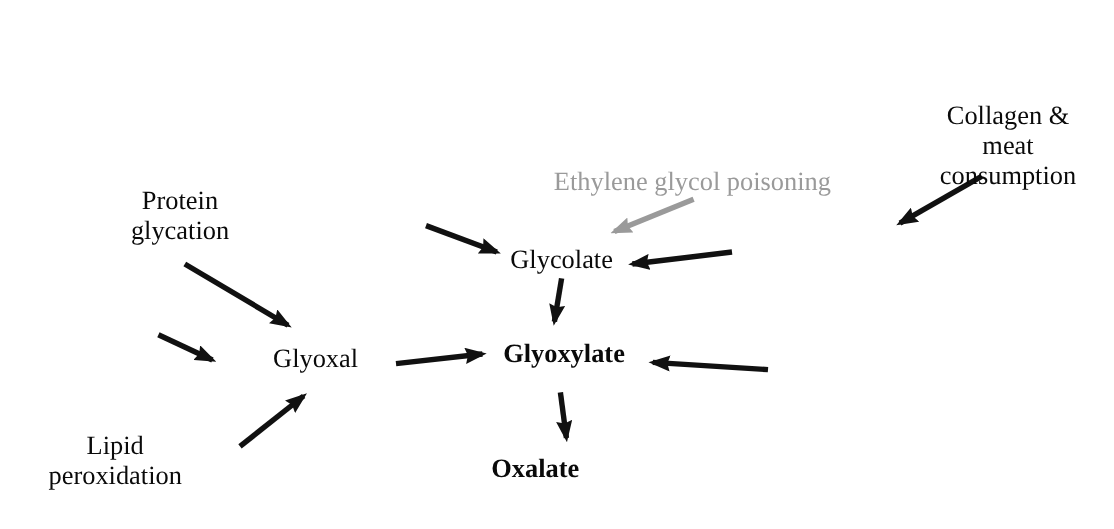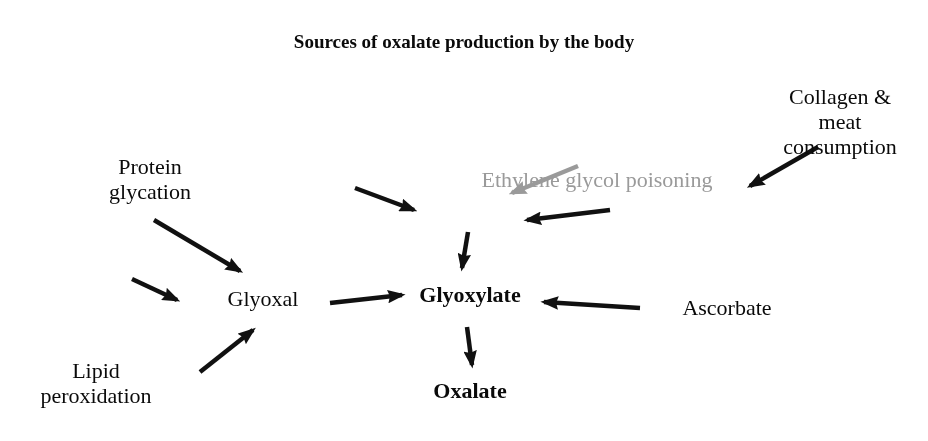--- a/index.html
+++ b/index.html
@@ -44,21 +44,20 @@
   }
   .edge-black { stroke: var(--arrow, #111111); }
   .edge-gray  { stroke: var(--gray, #9a9a9a); }
   .edge { stroke-width: 4.5; fill: none; stroke-linecap: butt; }
 </style>
 </head>
 <body>
 
 <div class="canvas">
 
-  <div class="title">Sources of oxalate production by the body</div>
 
   <svg class="arrows" xmlns="http://www.w3.org/2000/svg">
     <defs>
       <marker id="ah-black" viewBox="0 0 4 3" refX="3.2" refY="1.5" markerWidth="4" markerHeight="3" orient="auto" markerUnits="strokeWidth">
         <path d="M0,0 L4,1.5 L0,3 L0.5,1.5 z" fill="#111111"></path>
       </marker>
       <marker id="ah-gray" viewBox="0 0 4 3" refX="3.2" refY="1.5" markerWidth="4" markerHeight="3" orient="auto" markerUnits="strokeWidth">
         <path d="M0,0 L4,1.5 L0,3 L0.5,1.5 z" fill="#9a9a9a"></path>
       </marker>
     </defs>
@@ -71,23 +70,23 @@
     <line class="edge edge-gray" x1="578" y1="166" x2="512" y2="193" marker-end="url(#ah-gray)"></line>
     <line class="edge edge-black" x1="610" y1="210" x2="527" y2="220" marker-end="url(#ah-black)"></line>
     <line class="edge edge-black" x1="818" y1="147" x2="750" y2="186" marker-end="url(#ah-black)"></line>
     <line class="edge edge-black" x1="468" y1="232" x2="462" y2="268" marker-end="url(#ah-black)"></line>
     <line class="edge edge-black" x1="640" y1="308" x2="544" y2="302" marker-end="url(#ah-black)"></line>
     <line class="edge edge-black" x1="467" y1="327" x2="472" y2="365" marker-end="url(#ah-black)"></line>
   </svg>
 
   <div class="node" style="left:150px; top:179px;">Protein
 glycation</div>
-  <div class="node gray" style="left:597px; top:151px;margin-top:28px;">Ethylene glycol poisoning</div>
+  <div class="node gray" style="left:577px; top:151px;">Ethylene glycol poisoning</div>
   <div class="node" style="left:840px; top:121px;">Collagen &amp; meat
 consumption</div>
   <div class="node" style="left:263px; top:298px;text-align:center;">Glyoxal</div>
+  <div class="node" style="left:468px; top:216px;">Glycolate</div>
   <div class="node bold" style="left:470px; top:294px;">Glyoxylate</div>
   <div class="node" style="left:96px; top:383px;">Lipid
 peroxidation</div>
-  <div class="node" style="left:727px; top:307px;">Ascorbate</div>
-  <div class="node bold" style="left:470px; top:390px;text-align:center;">Oxalate</div>
+  <div class="node bold" style="left:446px; top:390px;text-align:center;">Oxalate</div>
 
 </div>
 
 </body></html>

